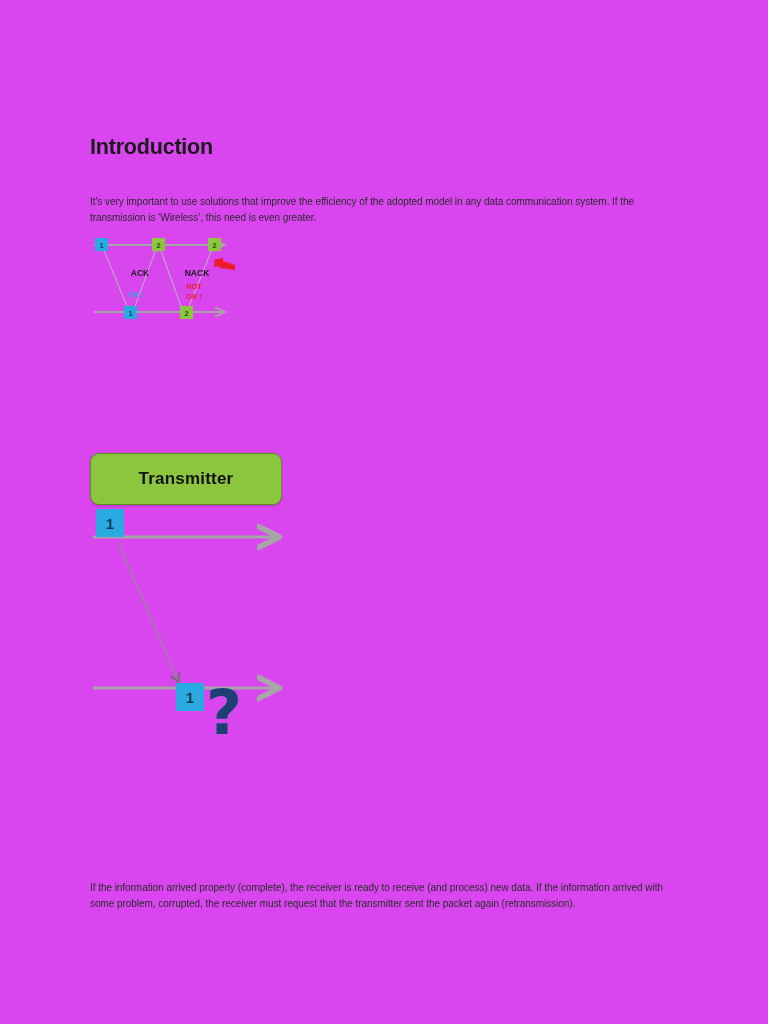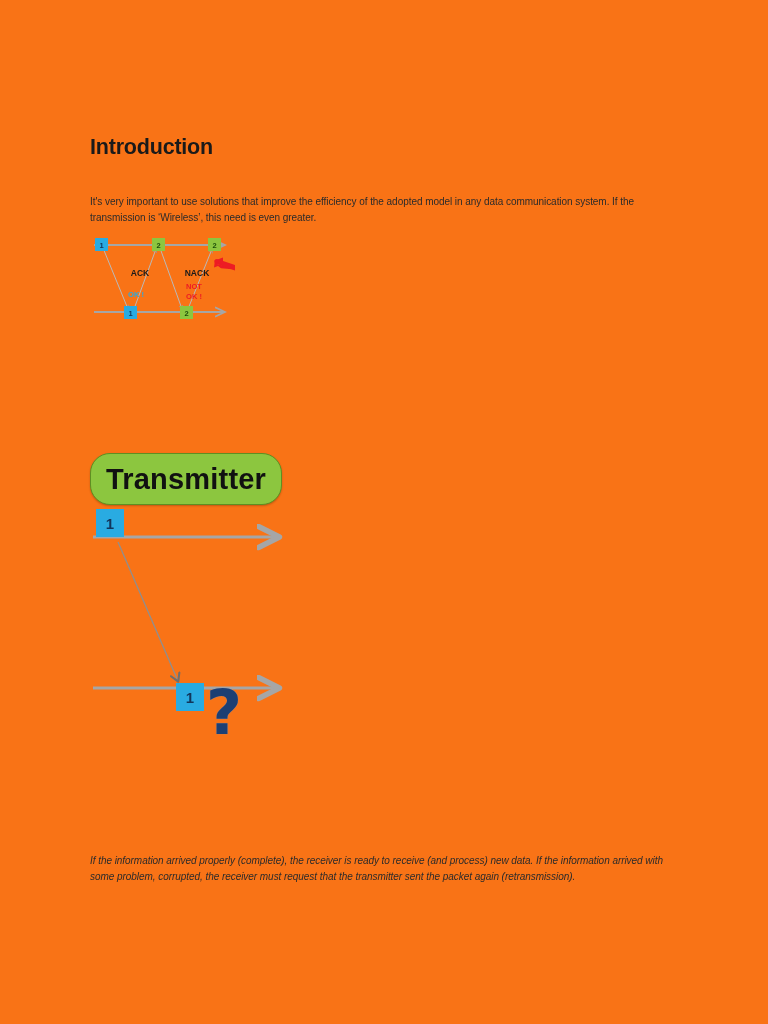--- a/index.html
+++ b/index.html
@@ -15,21 +15,21 @@
     font-family: "Liberation Sans", sans-serif;
     color: #262626;
     -webkit-font-smoothing: antialiased;
   }
 
   .page {
     position: absolute;
     left: 0; top: 0;
     width: 768px;
     height: 1024px;
-    background: #f97316;
+    background: #d946ef;
   }
 
   
   .heading {
     position: absolute;
     left: 90px;
     top: 121px;
     font-size: 21.5px;
     font-weight: bold;
     letter-spacing: -0.2px;
@@ -41,21 +41,21 @@
     left: 90px;
     width: 592px;
     font-size: 10px;
     line-height: 16px;
     color: #2b2b2b;
     letter-spacing: -0.05px;
     margin-top: 36px;
   }
   .para-1 { top: 158px; }
   .para-2 { top: 383px; }
-  .para-3 { top: 817px; font-style: italic; }
+  .para-3 { top: 844px; }
 
   
   .mini-diagram {
     position: absolute;
     left: 90px;
     top: 232px;
     width: 145px;
     height: 92px;
   }
   .mini-diagram svg { display: block; }
@@ -65,25 +65,25 @@
     position: absolute;
     left: 88px;
     top: 450px;
     width: 290px;
     height: 360px;
   }
 
   .node-box {
     position: absolute;
     box-sizing: border-box;
-    border-radius: 20px;
+    border-radius: 9px;
     display: flex;
     align-items: center;
     justify-content: center;
-    font-size: 29px;
+    font-size: 17px;
     font-weight: bold;
     letter-spacing: 0.2px;
   }
   .node-transmitter {
     left: 2px;
     top: 3px;
     width: 192px;
     height: 52px;
     background: #8CC63F;
     border: 1.6px solid #5e8f22;

